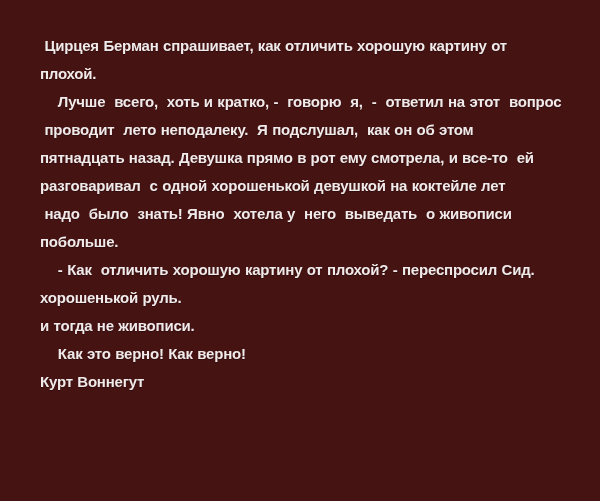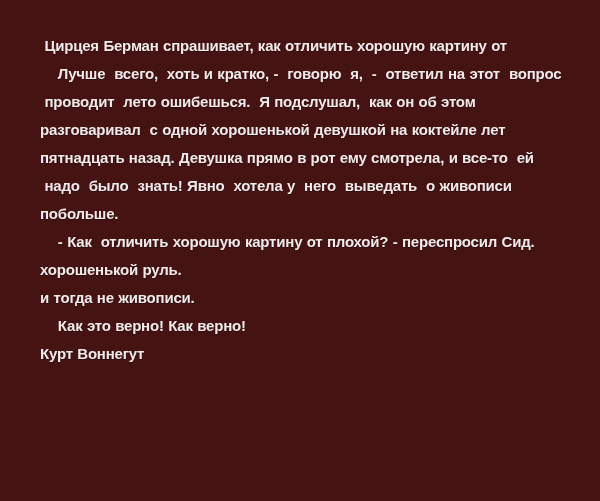--- a/index.html
+++ b/index.html
@@ -33,24 +33,25 @@
     color: var(--text-color);
     text-shadow: 0 1px 1px rgba(0,0,0,0.35);
   }
 </style>
 </head>
 <body>
 
 <div class="page">
   <div class="text-block">
       <div class="line"> Цирцея Берман спрашивает, как отличить хорошую картину от</div>
+      <div class="line">плохой.</div>
       <div class="line">    Лучше  всего,  хоть и кратко, -  говорю  я,  -  ответил на этот  вопрос</div>
-      <div class="line"> проводит  лето ошибешься.  Я подслушал,  как он об этом</div>
+      <div class="line"> проводит  лето неподалеку.  Я подслушал,  как он об этом</div>
+      <div class="line">пятнадцать назад. Девушка прямо в рот ему смотрела, и все-то  ей</div>
       <div class="line">разговаривал  с одной хорошенькой девушкой на коктейле лет</div>
-      <div class="line">пятнадцать назад. Девушка прямо в рот ему смотрела, и все-то  ей</div>
       <div class="line"> надо  было  знать! Явно  хотела у  него  выведать  о живописи</div>
       <div class="line">побольше.</div>
       <div class="line">    - Как  отличить хорошую картину от плохой? - переспросил Сид.</div>
       <div class="line">хорошенькой руль.</div>
       <div class="line">и тогда не живописи.</div>
       <div class="line">    Как это верно! Как верно!</div>
     </div>
   <div class="line author">Курт Воннегут</div>
 </div>
 

